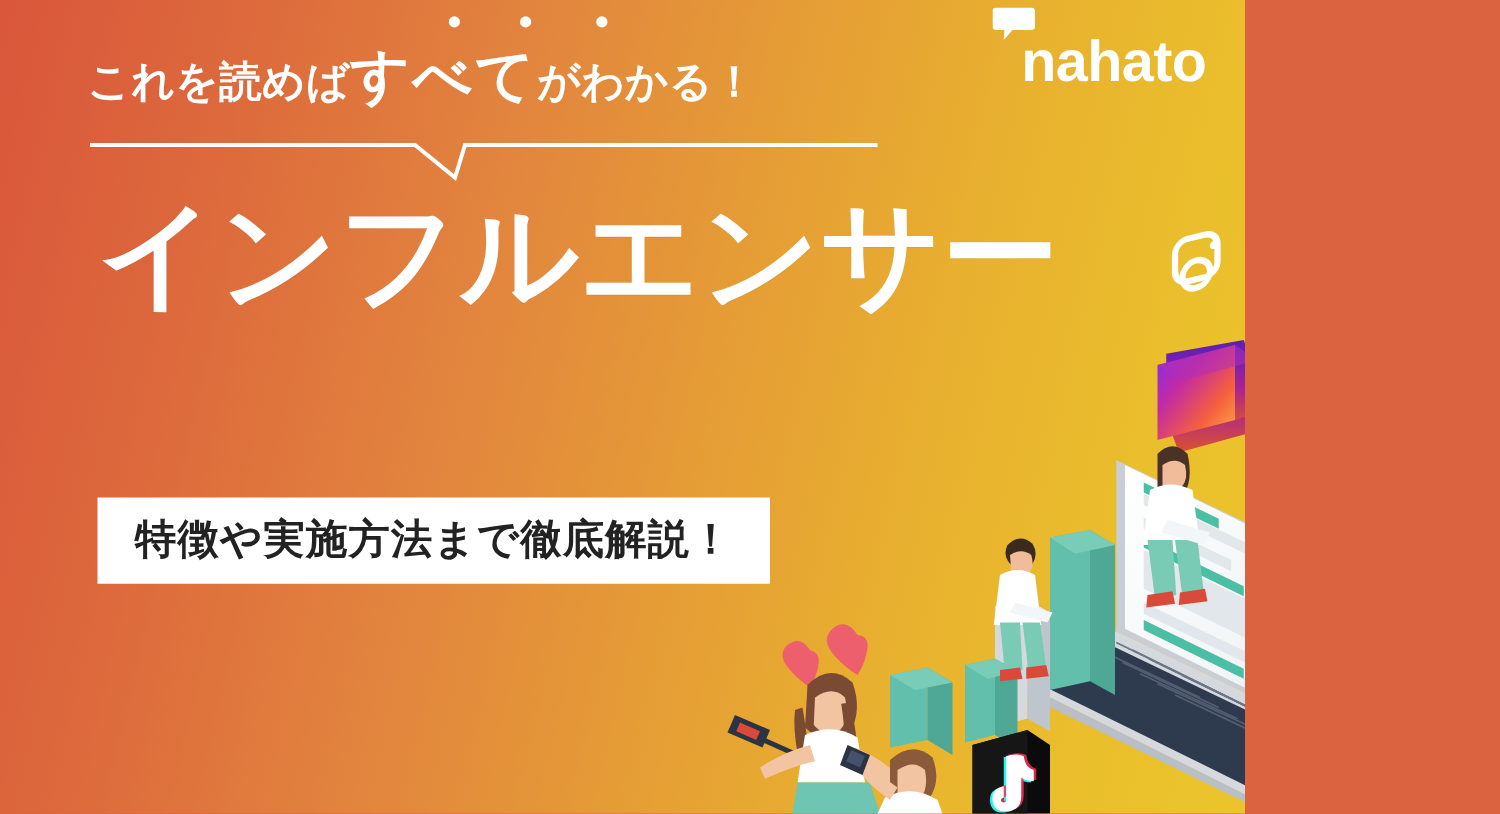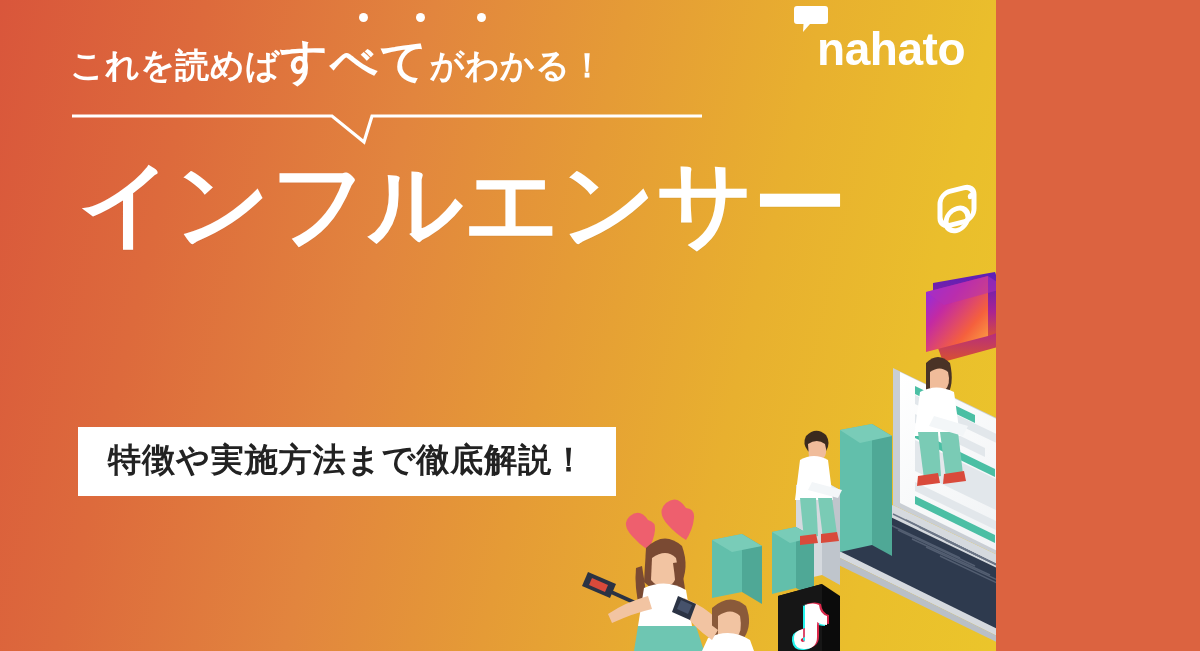--- a/index.html
+++ b/index.html
@@ -71,21 +71,20 @@
   .badge{
     position:absolute; left:78px; top:398px;
     background:#fff;
     padding:11px 30px 13px 30px;
     color:#222;
     font-size:33px;
     font-weight:700;
     letter-spacing:.03em;
     white-space:nowrap;
     box-shadow:0 0 0 0 rgba(0,0,0,0);
-    margin-top:29px;
   }
 
   
   .logo{
     position:absolute; right:40px; top:6px;
     width:170px; height:62px;
   }
   .logo-bubble{
     position:absolute; left:8px; top:0px; width:34px; height:26px;
   }

